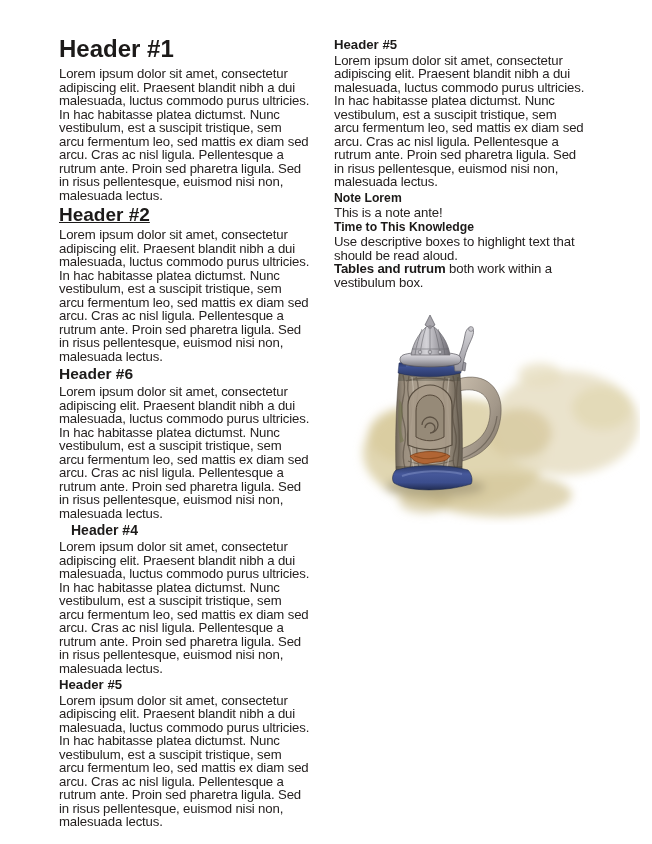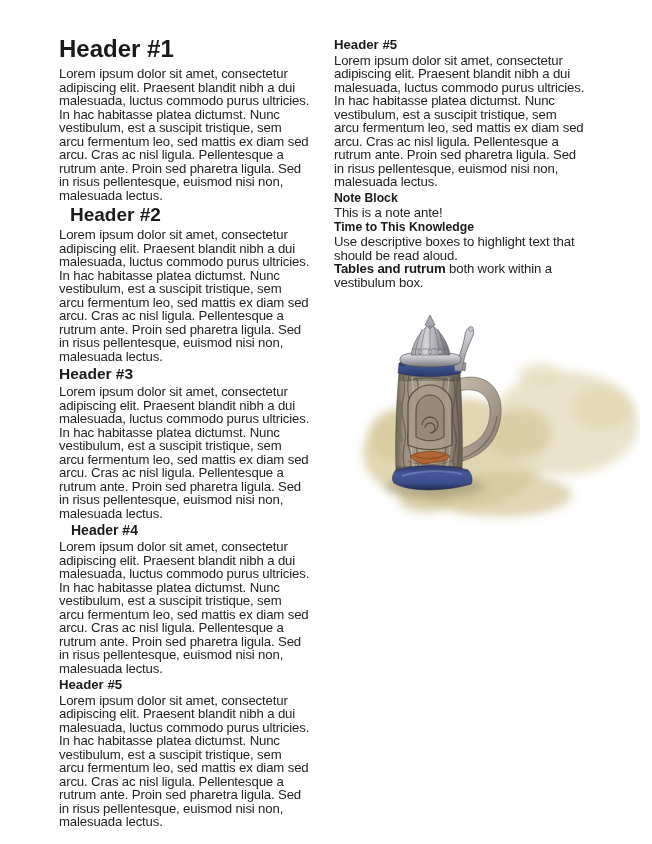--- a/index.html
+++ b/index.html
@@ -13,21 +13,21 @@
   }
   .columns {
     display:flex;
     gap:24px;
     padding:36px 16px 0 59px;
   }
   .col { width:251px; }
 
   h1,h2,h3,h4,h5,h6 { color:#1c1a19; font-weight:bold; }
   h1 { font-size:24px;   line-height:1.05; margin:0 0 6px; }
-  h2 { font-size:19px;   line-height:1.05; margin:1px 11px 3px; }
+  h2 { font-size:19px;   line-height:1.05; margin:1px 0 3px;text-decoration:underline; }
   h3 { font-size:15.5px; line-height:1.05; margin:2px 0 3px; }
   h4 { font-size:14px;   line-height:1.05; margin:2px 12px 2px; }
   h5 { font-size:13.2px; line-height:1.05; margin:2px 0 2px; }
   h6 { font-size:12.2px; line-height:1.1;  margin:1px 0 1px; }
 
   p.body {
     font-size:13.2px;
     line-height:13.5px;
     letter-spacing:-0.15px;
     margin:0 0 3px;
@@ -47,35 +47,35 @@
 <div class="page">
   <div class="columns">
 
     <div class="col">
       <h1>Header #1</h1>
       <p class="body">Lorem ipsum dolor sit amet, consectetur adipiscing elit. Praesent blandit nibh a dui malesuada, luctus commodo purus ultricies. In hac habitasse platea dictumst. Nunc vestibulum, est a suscipit tristique, sem arcu fermentum leo, sed mattis ex diam sed arcu. Cras ac nisl ligula. Pellentesque a rutrum ante. Proin sed pharetra ligula. Sed in risus pellentesque, euismod nisi non, malesuada lectus.</p>
 
       <h2>Header #2</h2>
       <p class="body">Lorem ipsum dolor sit amet, consectetur adipiscing elit. Praesent blandit nibh a dui malesuada, luctus commodo purus ultricies. In hac habitasse platea dictumst. Nunc vestibulum, est a suscipit tristique, sem arcu fermentum leo, sed mattis ex diam sed arcu. Cras ac nisl ligula. Pellentesque a rutrum ante. Proin sed pharetra ligula. Sed in risus pellentesque, euismod nisi non, malesuada lectus.</p>
 
-      <h3>Header #3</h3>
+      <h3>Header #6</h3>
       <p class="body">Lorem ipsum dolor sit amet, consectetur adipiscing elit. Praesent blandit nibh a dui malesuada, luctus commodo purus ultricies. In hac habitasse platea dictumst. Nunc vestibulum, est a suscipit tristique, sem arcu fermentum leo, sed mattis ex diam sed arcu. Cras ac nisl ligula. Pellentesque a rutrum ante. Proin sed pharetra ligula. Sed in risus pellentesque, euismod nisi non, malesuada lectus.</p>
 
       <h4>Header #4</h4>
       <p class="body">Lorem ipsum dolor sit amet, consectetur adipiscing elit. Praesent blandit nibh a dui malesuada, luctus commodo purus ultricies. In hac habitasse platea dictumst. Nunc vestibulum, est a suscipit tristique, sem arcu fermentum leo, sed mattis ex diam sed arcu. Cras ac nisl ligula. Pellentesque a rutrum ante. Proin sed pharetra ligula. Sed in risus pellentesque, euismod nisi non, malesuada lectus.</p>
 
       <h5>Header #5</h5>
       <p class="body">Lorem ipsum dolor sit amet, consectetur adipiscing elit. Praesent blandit nibh a dui malesuada, luctus commodo purus ultricies. In hac habitasse platea dictumst. Nunc vestibulum, est a suscipit tristique, sem arcu fermentum leo, sed mattis ex diam sed arcu. Cras ac nisl ligula. Pellentesque a rutrum ante. Proin sed pharetra ligula. Sed in risus pellentesque, euismod nisi non, malesuada lectus.</p>
     </div>
 
     <div class="col">
       <h5>Header #5</h5>
       <p class="body">Lorem ipsum dolor sit amet, consectetur adipiscing elit. Praesent blandit nibh a dui malesuada, luctus commodo purus ultricies. In hac habitasse platea dictumst. Nunc vestibulum, est a suscipit tristique, sem arcu fermentum leo, sed mattis ex diam sed arcu. Cras ac nisl ligula. Pellentesque a rutrum ante. Proin sed pharetra ligula. Sed in risus pellentesque, euismod nisi non, malesuada lectus.</p>
 
-      <h6>Note Block</h6>
+      <h6>Note Lorem</h6>
       <p class="body tight">This is a note ante!</p>
 
       <h6>Time to This Knowledge</h6>
       <p class="body tight">Use descriptive boxes to highlight text that should be read aloud.</p>
       <p class="body tight"><strong>Tables and rutrum</strong><span> both work within a vestibulum box.</span></p>
 
       <svg class="stein-figure" viewBox="0 0 290 212" xmlns="http://www.w3.org/2000/svg">
         <defs>
           <filter id="soft" x="-30%" y="-30%" width="160%" height="160%">
               <feGaussianBlur stdDeviation="5"></feGaussianBlur>

